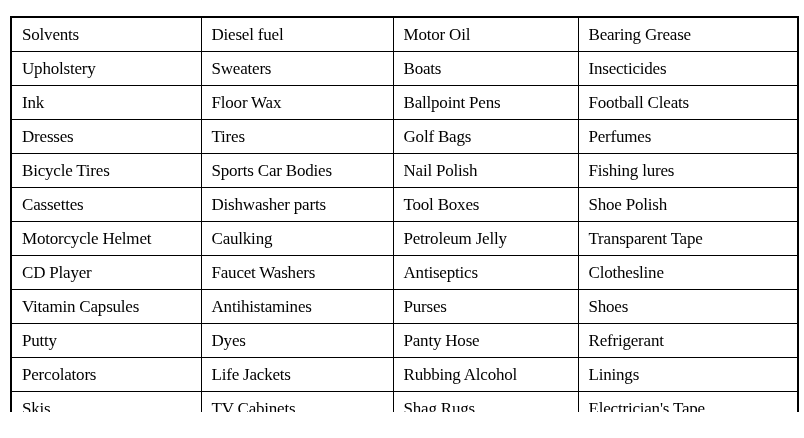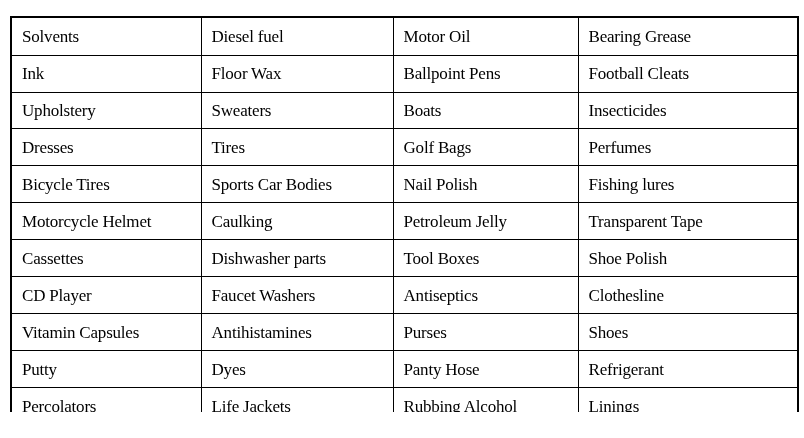--- a/index.html
+++ b/index.html
@@ -49,54 +49,54 @@
       <col style="width:220px">
     </colgroup>
     <tbody>
         <tr>
           <td>Solvents</td>
           <td>Diesel fuel</td>
           <td>Motor Oil</td>
           <td>Bearing Grease</td>
         </tr>
         <tr>
+          <td>Upholstery</td>
+          <td>Sweaters</td>
+          <td>Boats</td>
+          <td>Insecticides</td>
+        </tr>
+        <tr>
           <td>Ink</td>
           <td>Floor Wax</td>
           <td>Ballpoint Pens</td>
           <td>Football Cleats</td>
-        </tr>
-        <tr>
-          <td>Upholstery</td>
-          <td>Sweaters</td>
-          <td>Boats</td>
-          <td>Insecticides</td>
         </tr>
         <tr>
           <td>Dresses</td>
           <td>Tires</td>
           <td>Golf Bags</td>
           <td>Perfumes</td>
         </tr>
         <tr>
           <td>Bicycle Tires</td>
           <td>Sports Car Bodies</td>
           <td>Nail Polish</td>
           <td>Fishing lures</td>
         </tr>
         <tr>
+          <td>Cassettes</td>
+          <td>Dishwasher parts</td>
+          <td>Tool Boxes</td>
+          <td>Shoe Polish</td>
+        </tr>
+        <tr>
           <td>Motorcycle Helmet</td>
           <td>Caulking</td>
           <td>Petroleum Jelly</td>
           <td>Transparent Tape</td>
-        </tr>
-        <tr>
-          <td>Cassettes</td>
-          <td>Dishwasher parts</td>
-          <td>Tool Boxes</td>
-          <td>Shoe Polish</td>
         </tr>
         <tr>
           <td>CD Player</td>
           <td>Faucet Washers</td>
           <td>Antiseptics</td>
           <td>Clothesline</td>
         </tr>
         <tr>
           <td>Vitamin Capsules</td>
           <td>Antihistamines</td>
@@ -108,15 +108,21 @@
           <td>Dyes</td>
           <td>Panty Hose</td>
           <td>Refrigerant</td>
         </tr>
         <tr>
           <td>Percolators</td>
           <td>Life Jackets</td>
           <td>Rubbing Alcohol</td>
           <td>Linings</td>
         </tr>
+        <tr>
+          <td>Skis</td>
+          <td>TV Cabinets</td>
+          <td>Shag Rugs</td>
+          <td>Electrician's Tape</td>
+        </tr>
       </tbody>
   </table>
 </div>
 
 </body></html>

